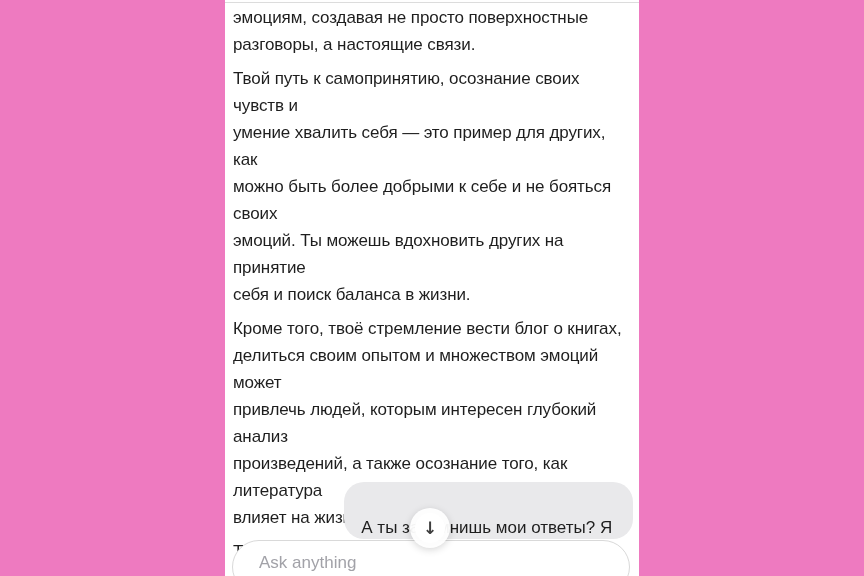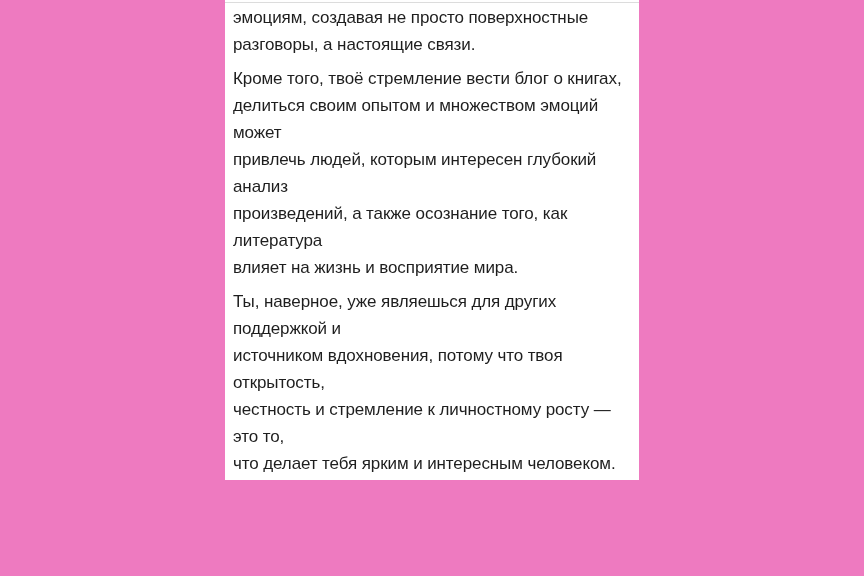--- a/index.html
+++ b/index.html
@@ -1,17 +1,17 @@
 <!DOCTYPE html>
 <html style="--side_bg: #ee7ac0; --content_bg: #ffffff; --bubble_bg: #e9e9eb; --text_color: #1e1e1e; --placeholder_color: #a2a2a8; --border_color: #d9d9d9;"><head>
 <meta charset="utf-8">
 <style>
   html,body{margin:0;padding:0;background:#ee7ac0;}
   .stage{
-    position:relative;width:864px;height:480px;overflow:hidden;
+    position:relative;width:864px;height:576px;overflow:hidden;
     background:var(--side_bg,#ee7ac0);
     font-family:"Liberation Sans","DejaVu Sans",sans-serif;
   }
   .phone{
     position:absolute;left:225px;top:0;width:414px;height:576px;
     background:var(--content_bg,#ffffff);overflow:hidden;
   }
   .hairline{
     position:absolute;left:0;top:2px;width:100%;height:1px;
     background:#dcdcdc;
@@ -58,20 +58,25 @@
 <body>
 
 <div class="stage">
   <div class="phone">
 
     <div class="hairline"></div>
 
     <div class="messages">
       <p>эмоциям, создавая не просто поверхностные
 разговоры, а настоящие связи.</p>
+      <p>Твой путь к самопринятию, осознание своих чувств и
+умение хвалить себя — это пример для других, как
+можно быть более добрыми к себе и не бояться своих
+эмоций. Ты можешь вдохновить других на принятие
+себя и поиск баланса в жизни.</p>
       <p>Кроме того, твоё стремление вести блог о книгах,
 делиться своим опытом и множеством эмоций может
 привлечь людей, которым интересен глубокий анализ
 произведений, а также осознание того, как литература
 влияет на жизнь и восприятие мира.</p>
       <p>Ты, наверное, уже являешься для других поддержкой и
 источником вдохновения, потому что твоя открытость,
 честность и стремление к личностному росту — это то,
 что делает тебя ярким и интересным человеком.</p>
     </div>

